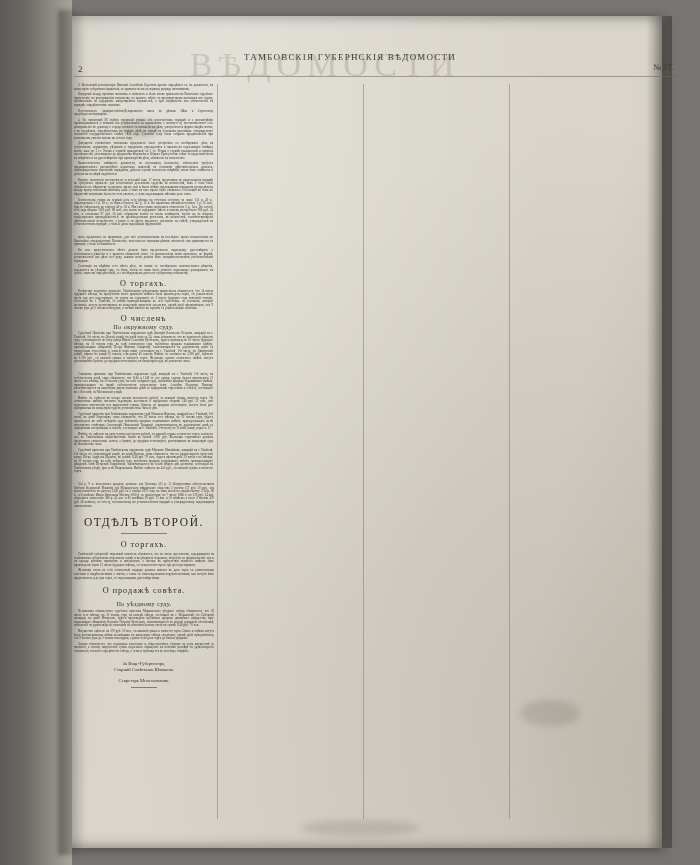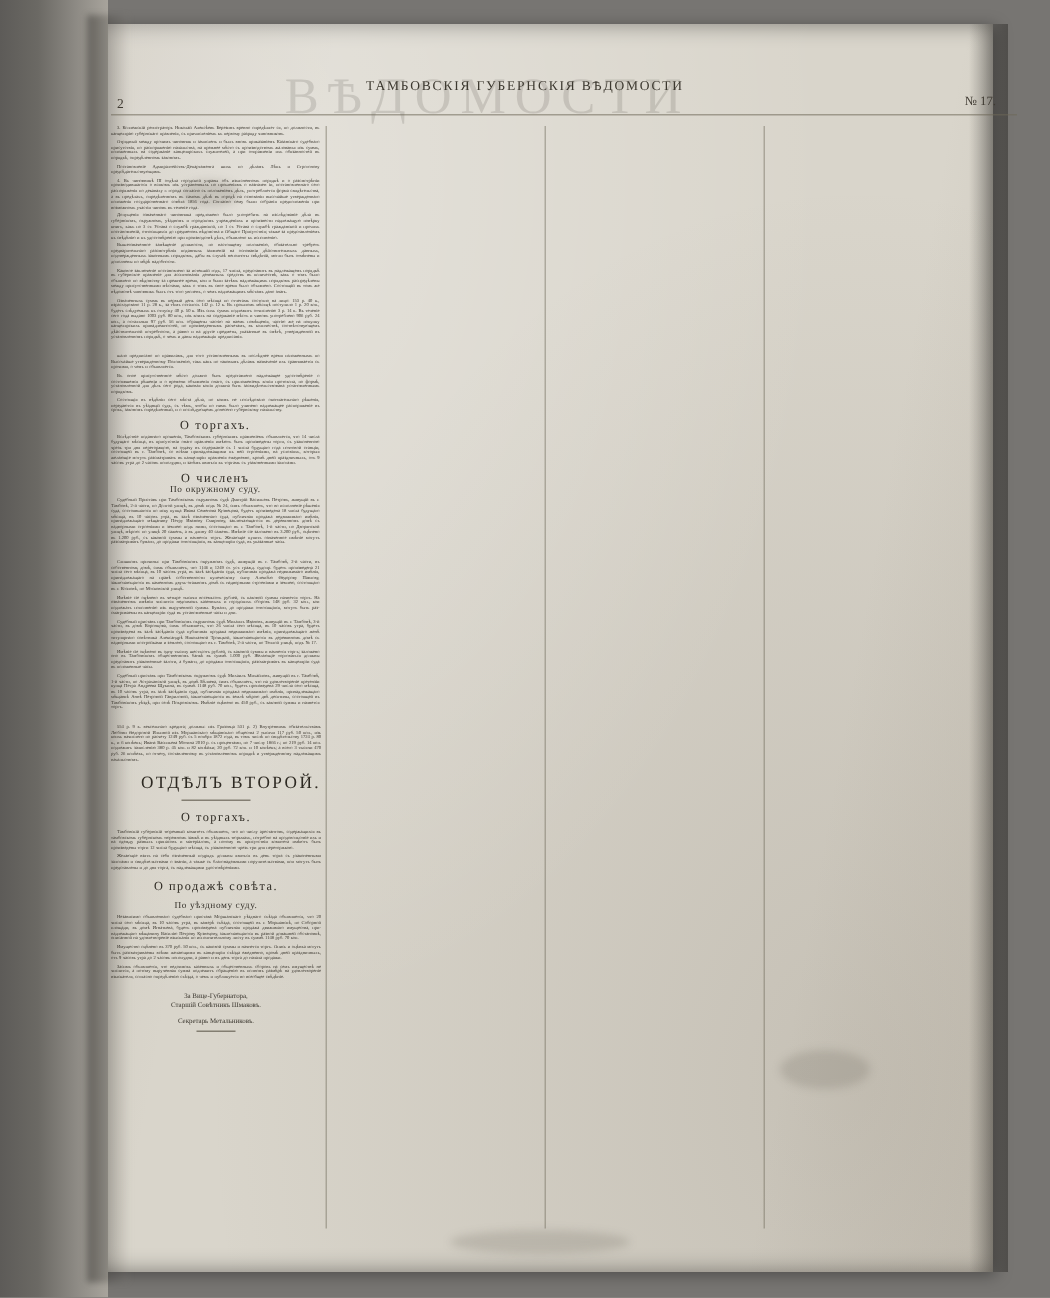--- a/index.html
+++ b/index.html
@@ -36,21 +36,21 @@
   }
   .spot{position:absolute;background:rgba(90,84,74,.18);border-radius:50%;filter:blur(3px);}
 
   
   .masthead{
     position:absolute;left:0;right:0;top:52px;text-align:center;
     font-family:"Liberation Serif",serif;
     font-size:9px;letter-spacing:1.2px;color:#3c382f;
   }
   .folio-l{position:absolute;left:78px;top:64px;font-size:9px;color:#3f3a32;}
-  .folio-r{position:absolute;right:36px;top:62px;font-size:8.5px;color:#3f3a32;}
+  .folio-r{position:absolute;right:26px;top:62px;font-size:8.5px;color:#3f3a32;}
   .rule{position:absolute;left:74px;right:22px;top:76px;height:1px;background:#6d6758;opacity:.55;}
 
   
   .ghost{
     position:absolute;left:160px;top:46px;width:330px;height:44px;
     color:rgba(70,64,54,.16);font-size:34px;letter-spacing:6px;text-align:center;
     font-family:"Liberation Serif",serif;pointer-events:none;user-select:none;
   }
 
   
@@ -66,21 +66,21 @@
   }
   .t.blur{filter:blur(.18px);}
   .p{margin:0 0 2.2px 0;text-indent:4px;}
   .h-sm{
     text-align:center;font-size:6.2px;letter-spacing:.4px;margin:5px 0 3px 0;color:#332f28;
   }
   .h-md{
     text-align:center;font-size:8.2px;letter-spacing:1px;margin:6px 0 4px 0;color:#2f2b24;
   }
   .h-lg{
-    text-align:right;font-size:11.5px;letter-spacing:1.6px;margin:8px 0 5px 0;color:#2d2922;
+    text-align:center;font-size:11.5px;letter-spacing:1.6px;margin:8px 0 5px 0;color:#2d2922;
   }
   .dash{width:26px;height:1px;background:#5e584b;margin:3px auto 4px auto;opacity:.7;}
   .dash.w{width:46px;}
   .sign{text-align:center;font-size:4.4px;line-height:6px;margin-top:8px;color:#38342c;}
   .sign .nm{font-size:4.6px;}
   .spacer{height:5px;}
 </style>
 </head>
 <body>
 

